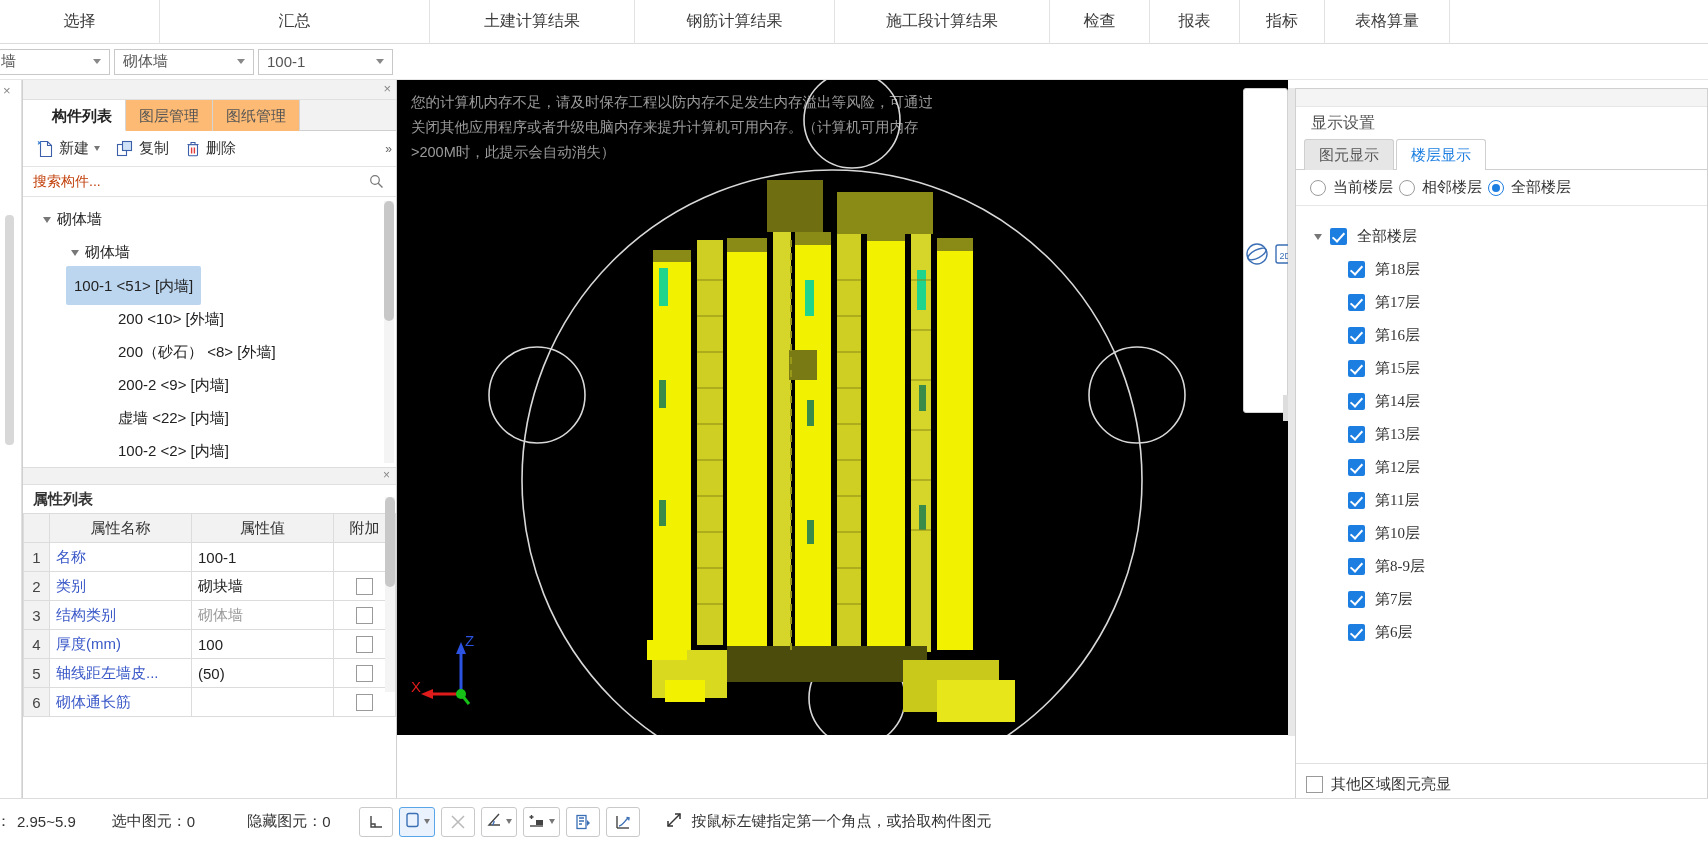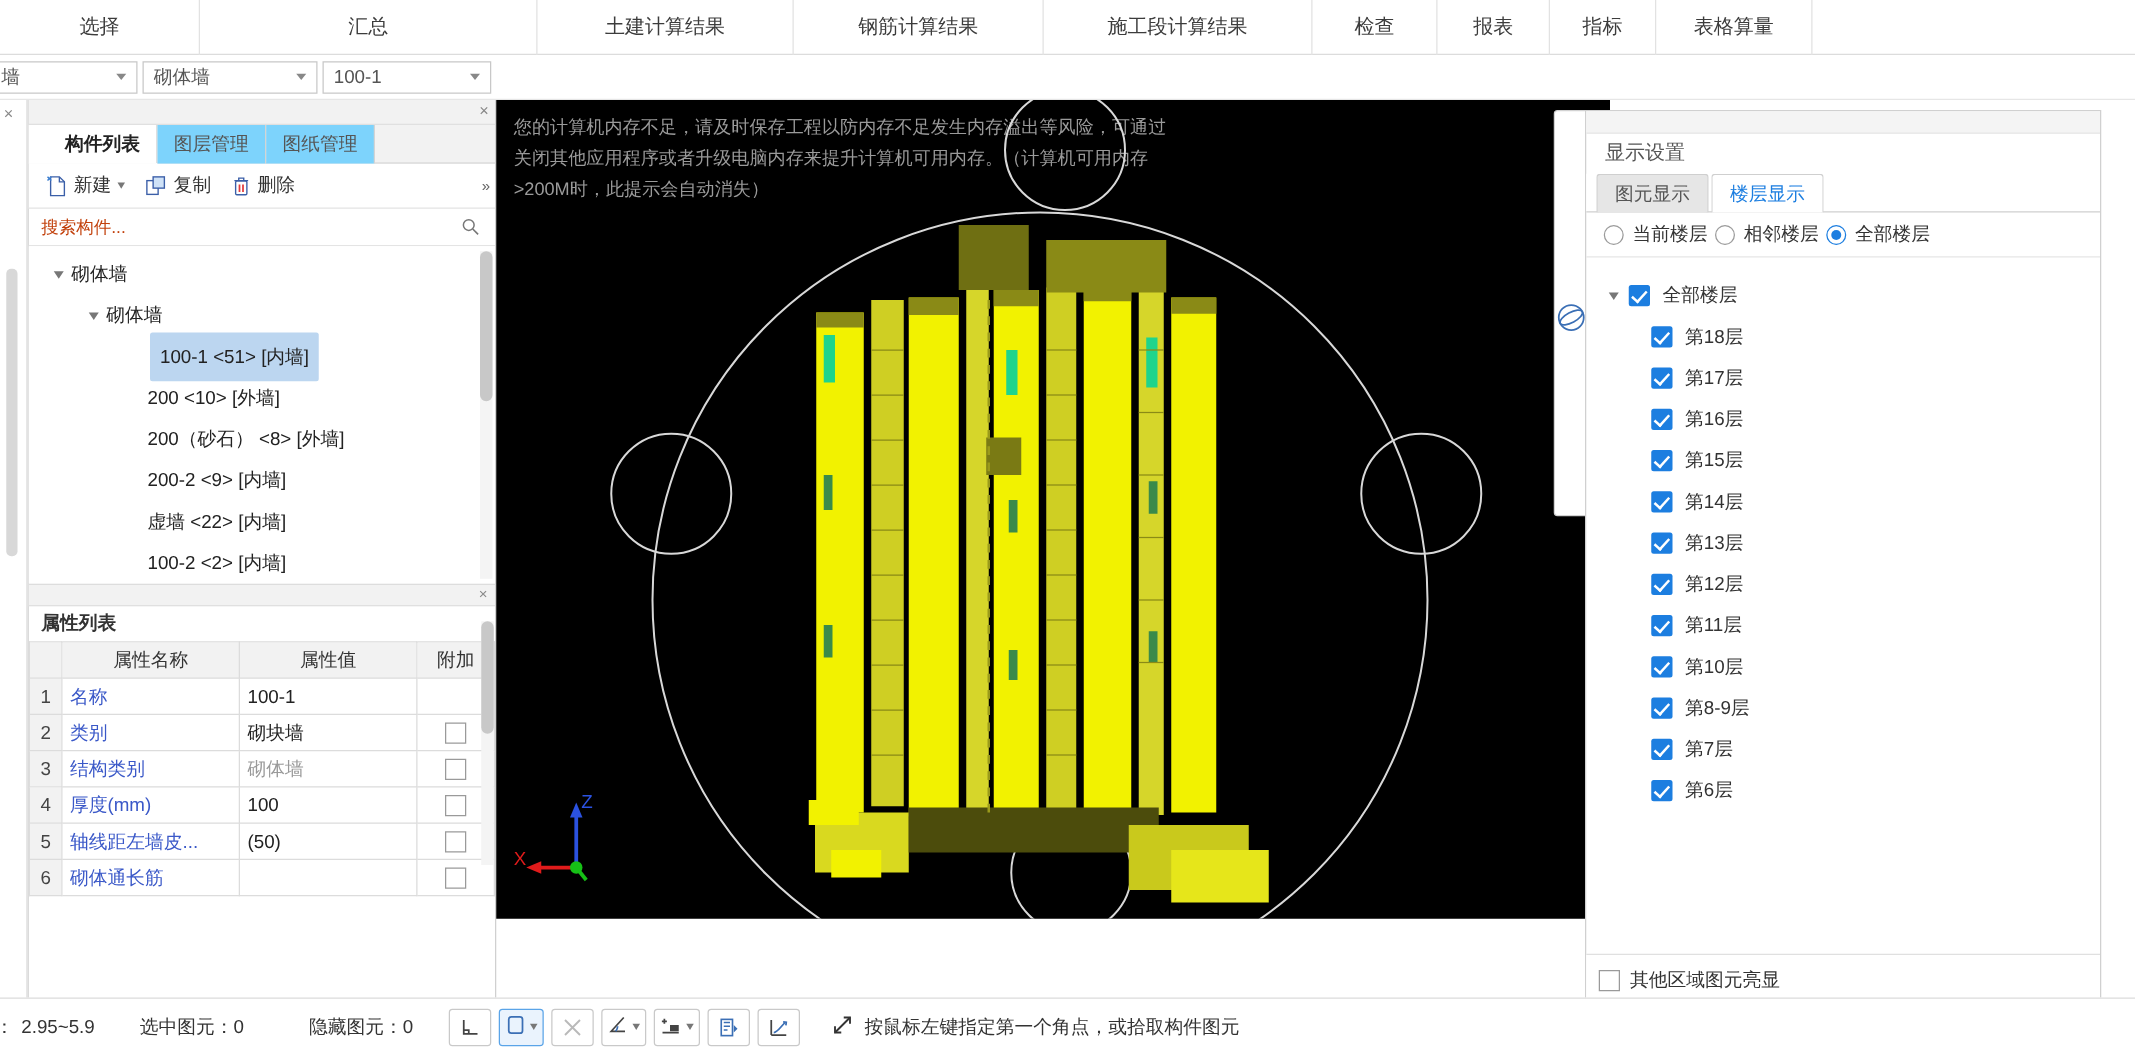--- a/index.html
+++ b/index.html
@@ -50,21 +50,21 @@
     height:20px; background:#f2f2f2; border-bottom:1px solid #e0e0e0;
     position:relative;
   }
   .lp-close{
     position:absolute; right:5px; top:1px; font-size:13px; color:#888; line-height:16px;
     cursor:pointer;
   }
   .lp-tabs{ display:flex; height:31px; background:#f2f2f2; border-bottom:1px solid #cfcfcf; }
   .lp-tab{
     padding:0 13px; height:31px; line-height:31px; font-size:15px; color:#555;
-    background:#7dd3fc; border-right:1px solid #d4d4d4; cursor:pointer;
+    background:#fdba74; border-right:1px solid #d4d4d4; cursor:pointer;
   }
   .lp-tab.active{ background:#fff; color:#222; font-weight:bold; border-bottom:1px solid #fff; margin-bottom:-1px;padding-left:29px; }
   .lp-toolbar{
     height:36px; display:flex; align-items:center; gap:4px; padding:0 8px;
     border-bottom:1px solid #e4e4e4; background:#fff; position:relative;
   }
   .tbtn{ display:flex; align-items:center; gap:5px; padding:2px 6px; font-size:15px; color:#333; cursor:pointer; }
   .tbtn svg{ display:block; }
   .tb-caret{ width:0;height:0;border-left:3.5px solid transparent;border-right:3.5px solid transparent;border-top:5px solid #777; }
   .tb-expand{ position:absolute; right:6px; top:11px; font-size:12px; color:#666; letter-spacing:-2px; }
@@ -134,22 +134,22 @@
   .rbtn.sel{ background:#eaf3fd; }
   .rcaret{ width:0;height:0;border-left:4.5px solid transparent;border-right:4.5px solid transparent;border-top:6px solid #666; }
   .rsep{ width:30px; height:1px; background:#ddd; margin:3px 0; }
   .rail-tab{
     position:absolute; left:1283px; top:395px; width:9px; height:26px;
     background:#ddd; border-radius:0 3px 3px 0;
   }
 
   
   .rightpanel{
-    position:absolute; left:1268px; top:88px; width:413px; height:718px;
-    background:#fff; border:1px solid #d0d0d0;
+    position:absolute; left:1295px; top:88px; width:413px; height:718px;
+    background:#fff; border:1px solid #d0d0d0;font-family:Liberation Serif, serif;
   }
   .rp-top{ height:18px; background:#f4f4f4; border-bottom:1px solid #e6e6e6; }
   .rp-title{ height:32px; line-height:32px; padding-left:15px; font-size:16px; color:#555; }
   .rp-tabs{ display:flex; height:31px; padding-left:8px; border-bottom:1px solid #cfcfcf; background:#fff; }
   .rp-tab{
     padding:0 14px; height:31px; line-height:31px; font-size:15px; color:#555;
     background:#e6e6e6; border:1px solid #cfcfcf; border-bottom:none; cursor:pointer;
     border-radius:3px 3px 0 0; margin-right:2px;
   }
   .rp-tab.active{ background:#fff; color:#1c7ee0; margin-bottom:-1px; padding-bottom:1px; }
@@ -321,21 +321,21 @@
 
     <div class="tree">
       <div class="tnode" style="padding-left:20px">
         <span class="arrow"></span>
         <span>砌体墙</span>
       </div>
       <div class="tnode" style="padding-left:48px">
         <span class="arrow"></span>
         <span>砌体墙</span>
       </div>
-      <div class="tleaf sel" style="padding-left:97px">
+      <div class="tleaf sel" style="padding-left:43px">
         <span class="lbl">100-1 &lt;51&gt; [内墙]</span>
       </div>
       <div class="tleaf" style="padding-left:87px">
         <span class="lbl">200 &lt;10&gt; [外墙]</span>
       </div>
       <div class="tleaf" style="padding-left:87px">
         <span class="lbl">200（砂石） &lt;8&gt; [外墙]</span>
       </div>
       <div class="tleaf" style="padding-left:87px">
         <span class="lbl">200-2 &lt;9&gt; [内墙]</span>

